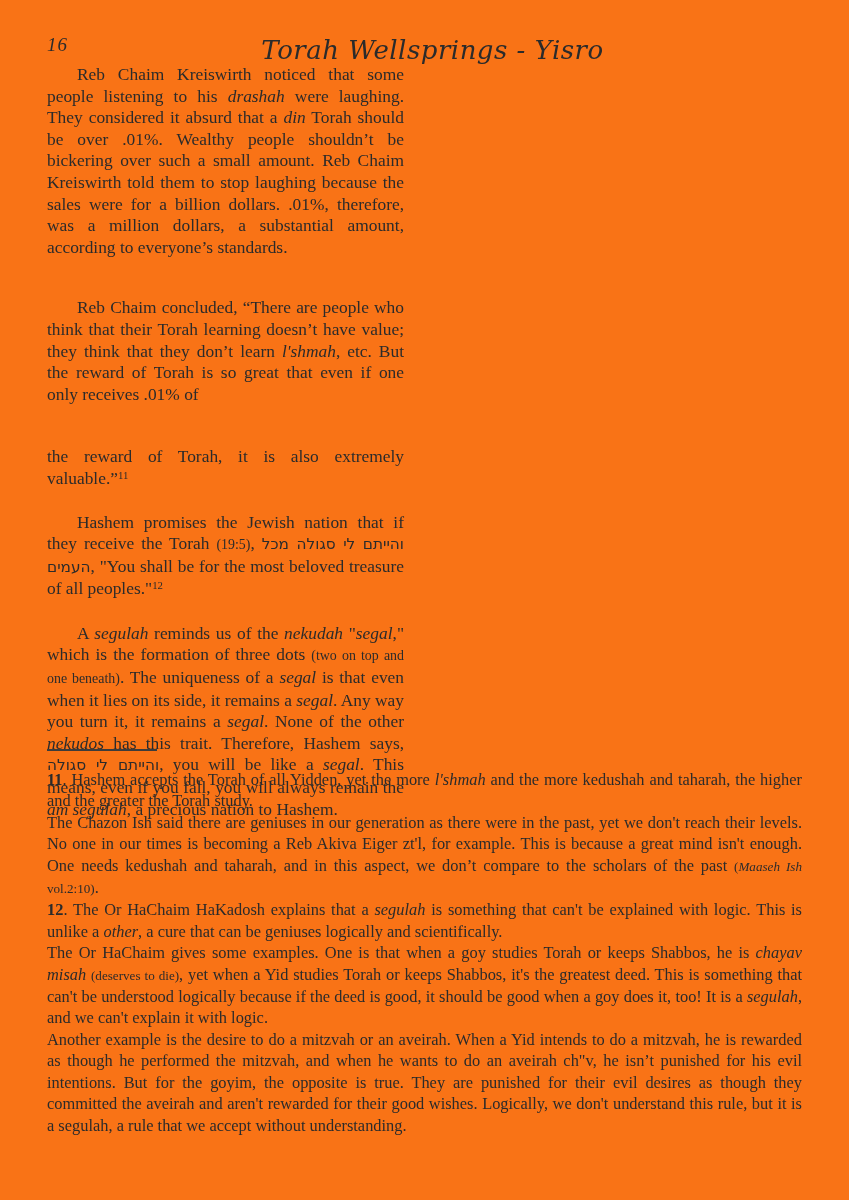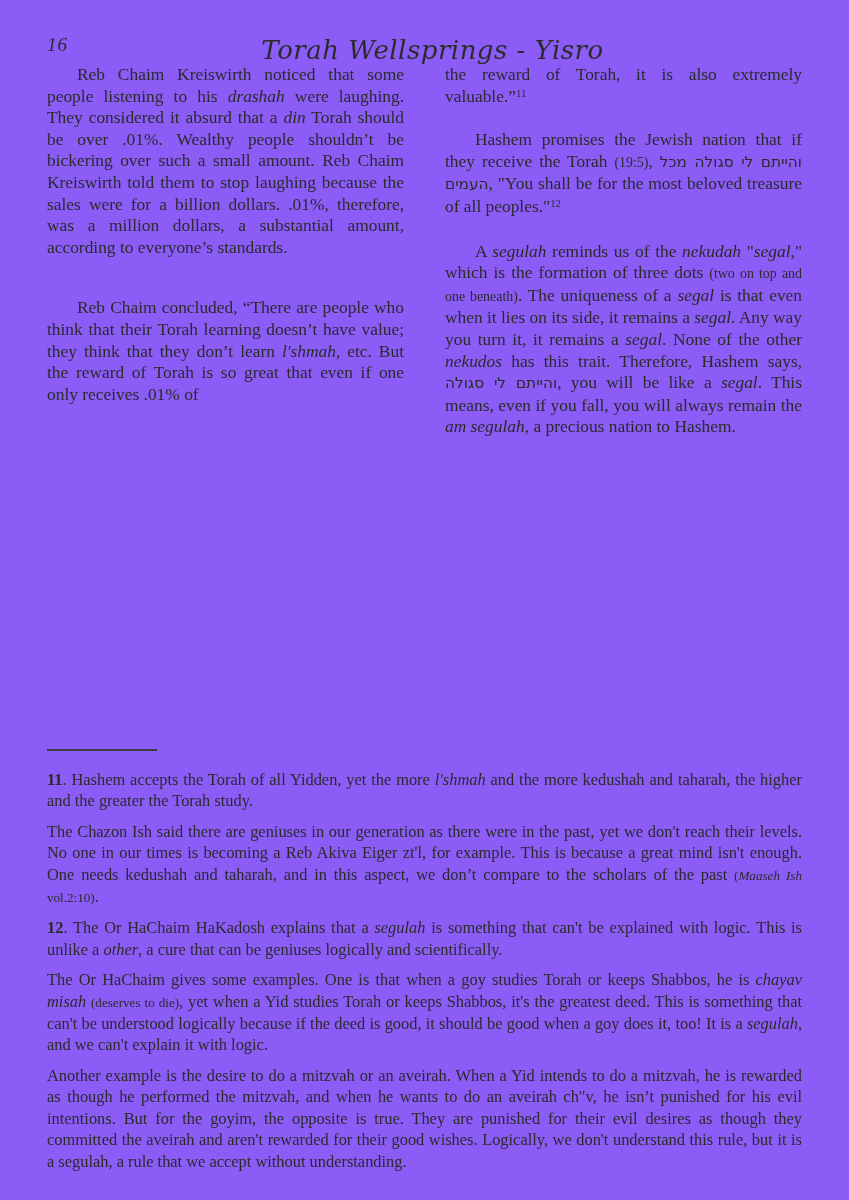--- a/index.html
+++ b/index.html
@@ -5,21 +5,21 @@
   html, body {
     margin: 0;
     padding: 0;
     background: #e9e9e9;
   }
   .page {
     position: relative;
     width: 849px;
     height: 1200px;
     margin: 0 auto;
-    background: #8b5cf6;
+    background: #f97316;
     color: #2b2b2b;
     font-family: "Liberation Serif", serif;
     overflow: hidden;
   }
   
   .header {
     position: absolute;
     top: 27px;
     left: 0;
     width: 100%;
@@ -44,20 +44,21 @@
     letter-spacing: 0.5px;
   }
   
   .columns {
     position: absolute;
     left: 47px;
     top: 64px;
     width: 756px;
     display: flex;
     gap: 41px;
+    flex-direction: column;
   }
   .col {
     width: 357px;
     font-size: 17.4px;
     line-height: 21.6px;
     text-align: justify;
   }
   .para {
     margin: 0;
   }
@@ -75,21 +76,20 @@
   .fn-rule {
     width: 110px;
     height: 0;
     border-top: 2.5px solid #3c3c3c;
     margin-bottom: 18px;
   }
   .fn-text .para {
     font-size: 16.4px;
     line-height: 21.4px;
     text-align: justify;
-    margin-top: 9px;
   }
   .fn-text .para:first-child { margin-top: 0; }
   
   .s-i  { font-style: italic; }
   .s-b  { font-weight: bold; }
   .s-sup {
     font-size: 0.62em;
     position: relative;
     top: -0.45em;
     letter-spacing: 0;

